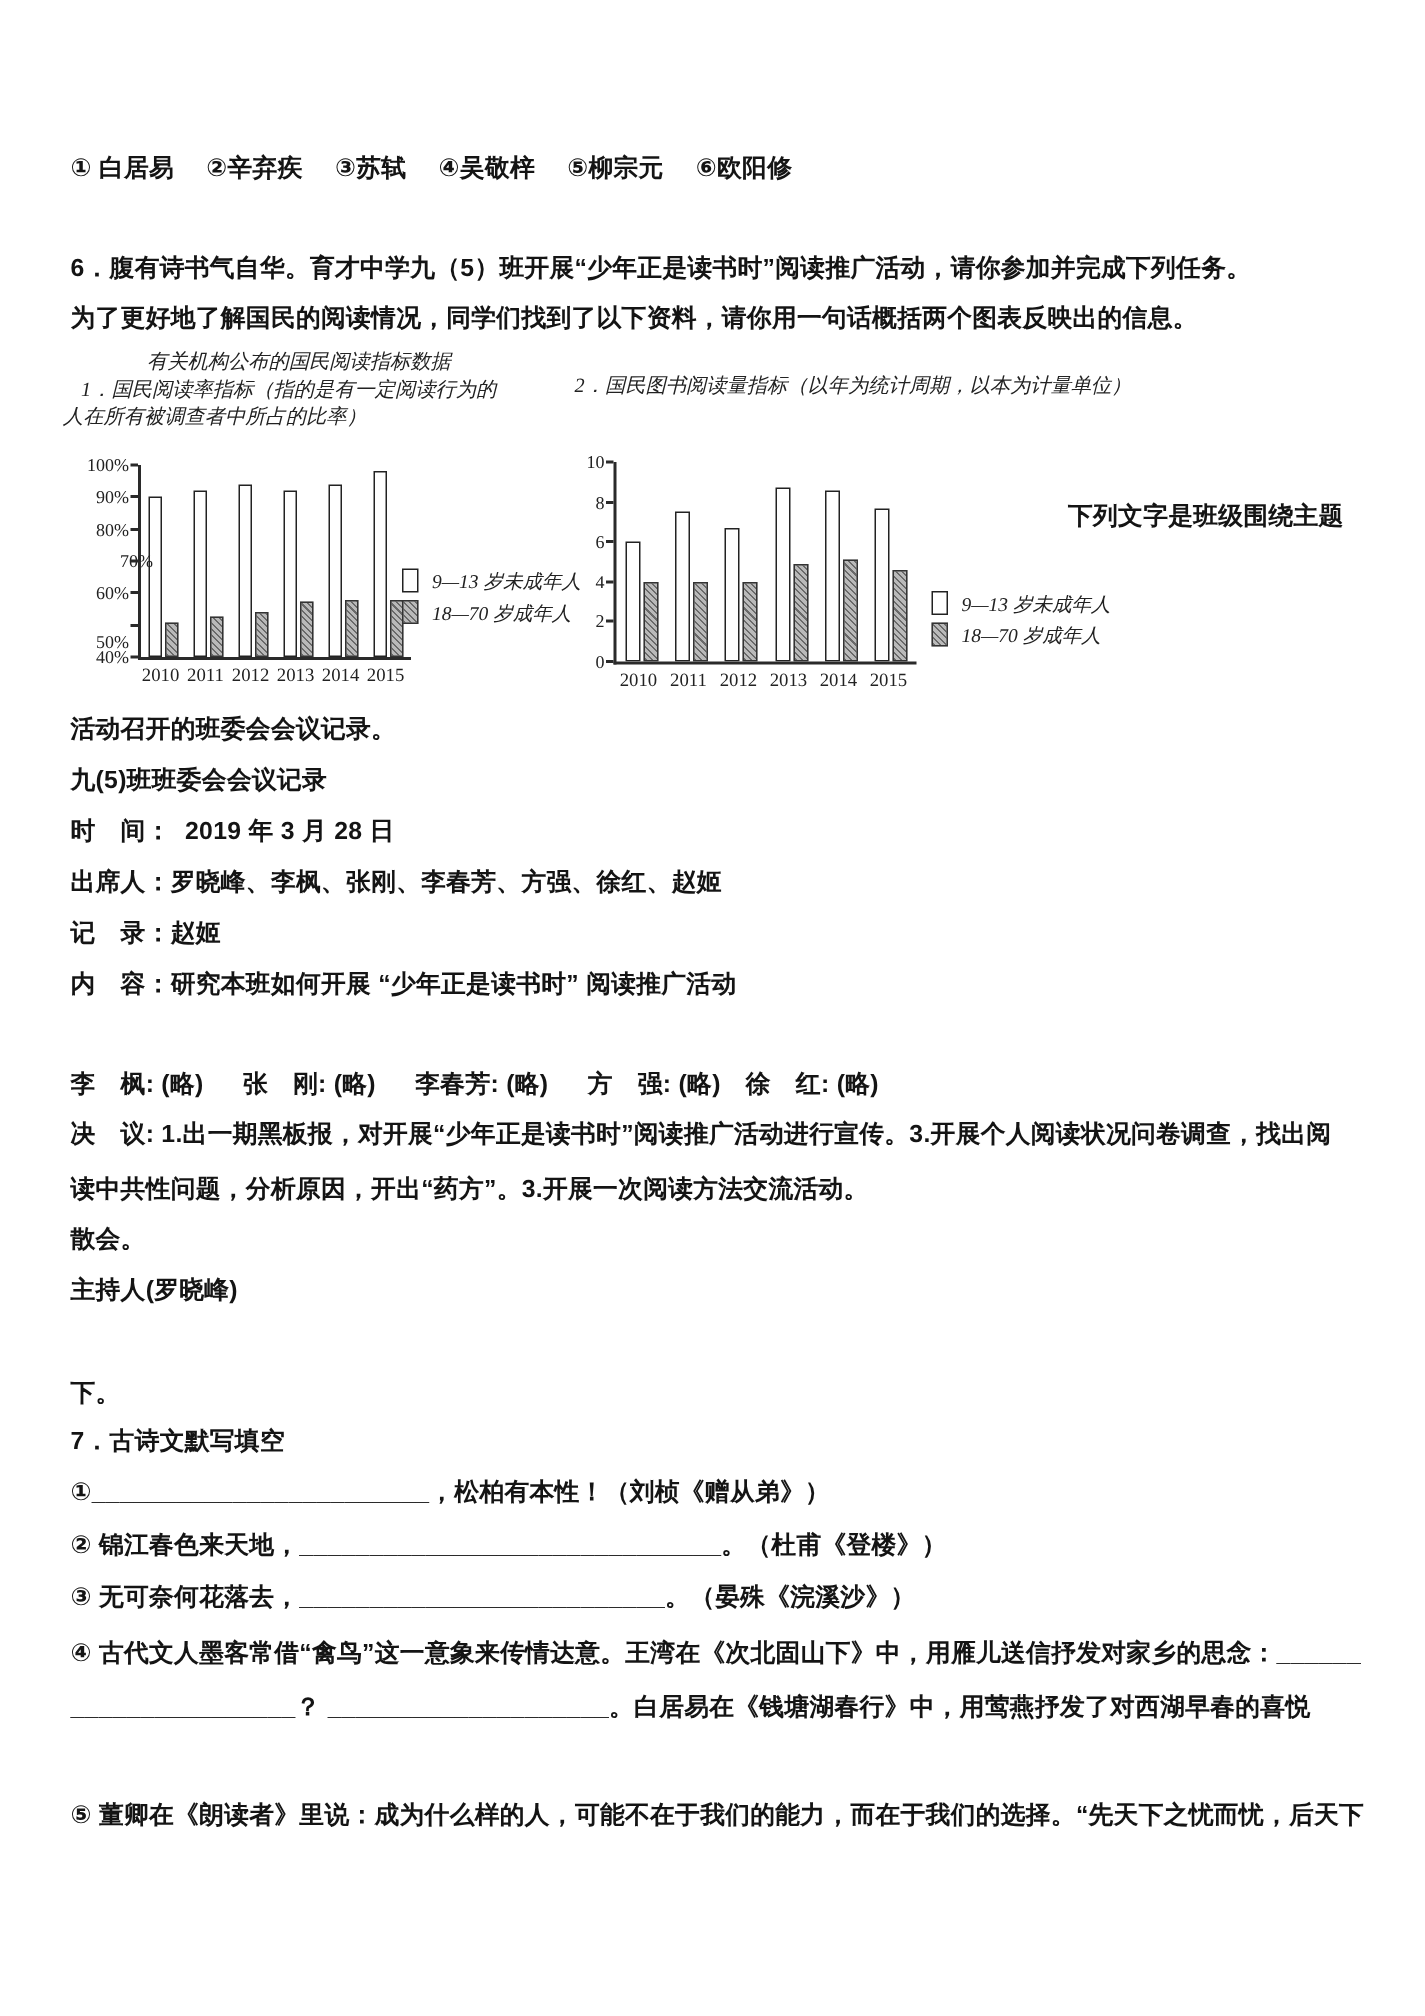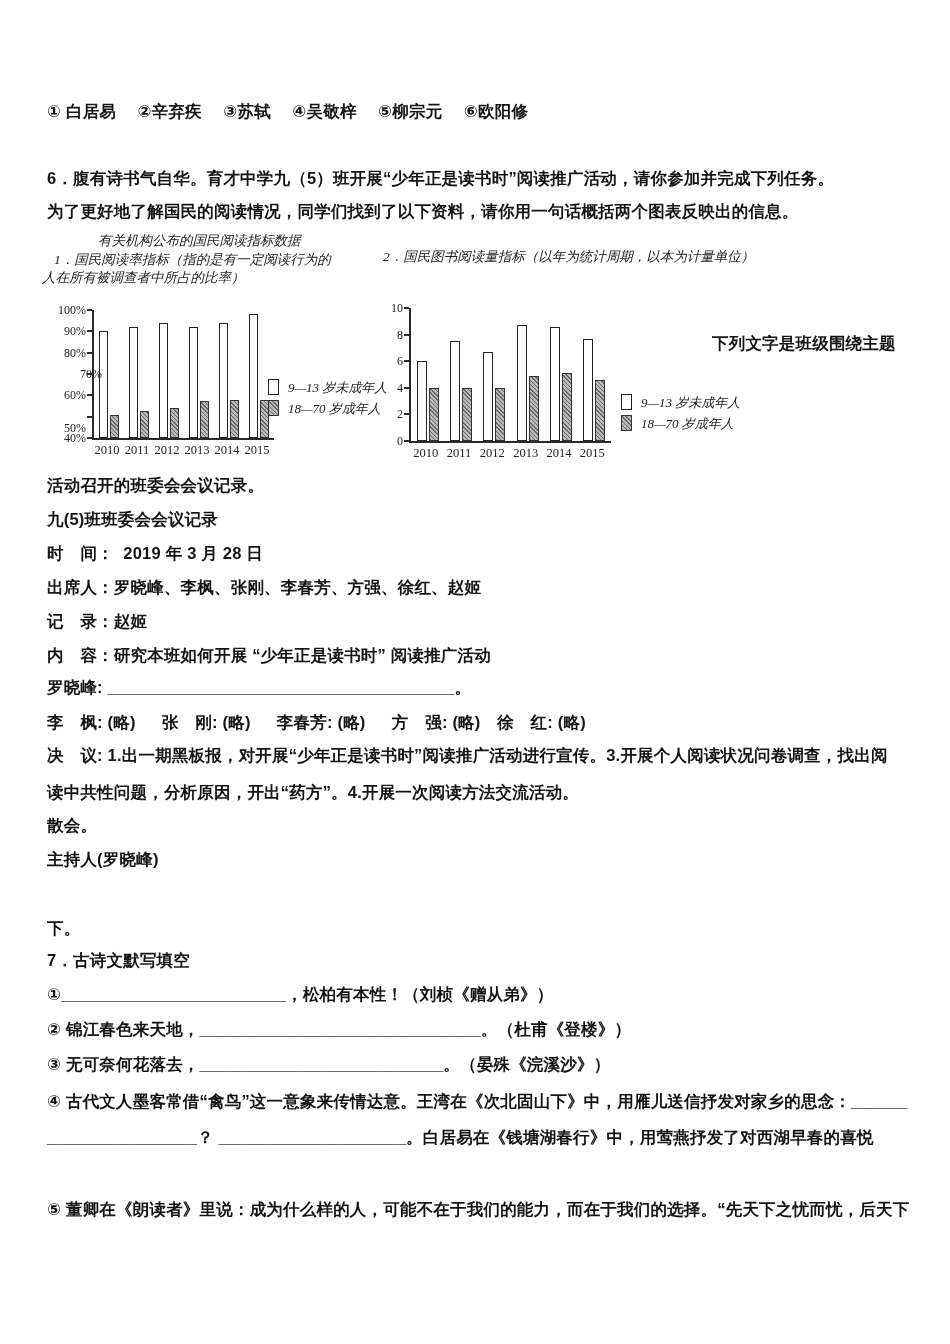--- a/index.html
+++ b/index.html
@@ -137,24 +137,23 @@
     </div>
 
   <div class="tl" style="left:712px;top:333px">下列文字是班级围绕主题</div>
 
   <div class="tl" style="top:475px">活动召开的班委会会议记录。</div>
   <div class="tl" style="top:509px">九(5)班班委会会议记录</div>
   <div class="tl" style="top:543px">时　间：  2019 年 3 月 28 日</div>
   <div class="tl" style="top:577px">出席人：罗晓峰、李枫、张刚、李春芳、方强、徐红、赵姬</div>
   <div class="tl" style="top:611px">记　录：赵姬</div>
   <div class="tl" style="top:645px">内　容：研究本班如何开展 “少年正是读书时” 阅读推广活动</div>
-  <div class="tl" style="top:677px">罗晓峰: _____________________________________。</div>
   <div class="tl" style="top:712px">李　枫: (略)　  张　刚: (略)　  李春芳: (略)　  方　强: (略)　徐　红: (略)</div>
   <div class="tl" style="top:745px">决　议: 1.出一期黑板报，对开展“少年正是读书时”阅读推广活动进行宣传。3.开展个人阅读状况问卷调查，找出阅</div>
-  <div class="tl" style="top:782px">读中共性问题，分析原因，开出“药方”。4.开展一次阅读方法交流活动。</div>
+  <div class="tl" style="top:782px">读中共性问题，分析原因，开出“药方”。3.开展一次阅读方法交流活动。</div>
   <div class="tl" style="top:815px">散会。</div>
   <div class="tl" style="top:849px">主持人(罗晓峰)</div>
   <div class="tl" style="top:918px">下。</div>
 
   <div class="tl" style="top:950px">7．古诗文默写填空</div>
   <div class="tl" style="top:984px">①________________________，松柏有本性！（刘桢《赠从弟》）</div>
   <div class="tl" style="top:1019px">② 锦江春色来天地，______________________________。（杜甫《登楼》）</div>
   <div class="tl" style="top:1054px">③ 无可奈何花落去，__________________________。（晏殊《浣溪沙》）</div>
   <div class="tl" style="top:1091px">④ 古代文人墨客常借“禽鸟”这一意象来传情达意。王湾在《次北固山下》中，用雁儿送信抒发对家乡的思念：______</div>
   <div class="tl" style="top:1127px">________________？ ____________________。白居易在《钱塘湖春行》中，用莺燕抒发了对西湖早春的喜悦</div>

